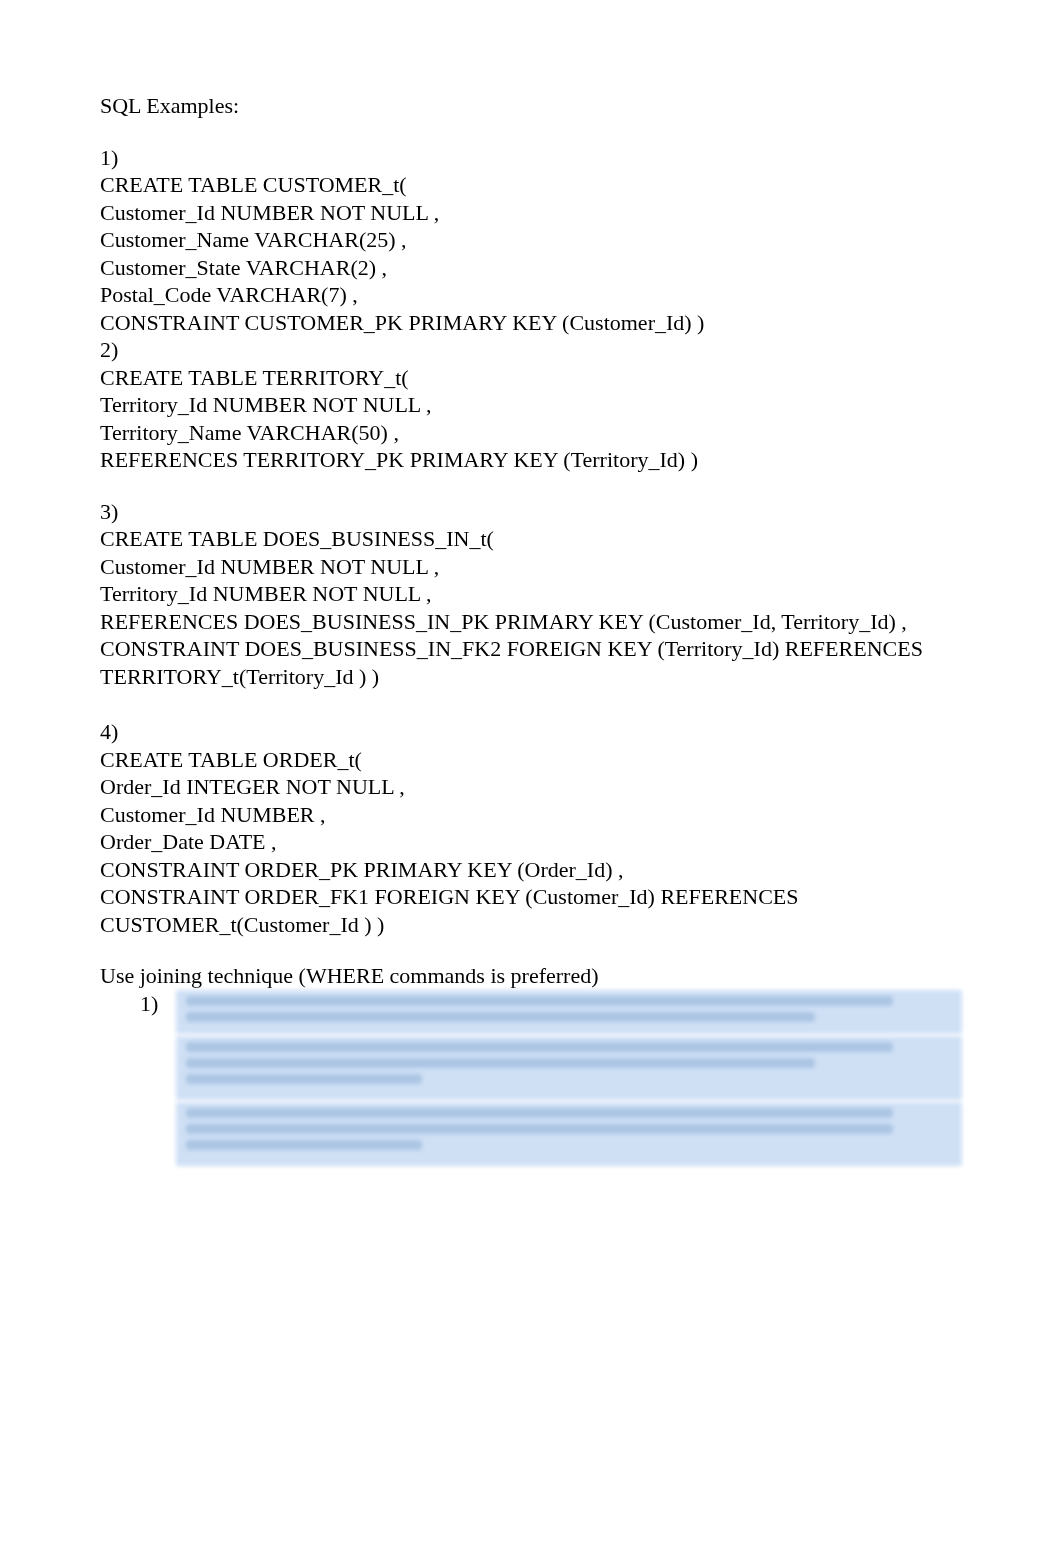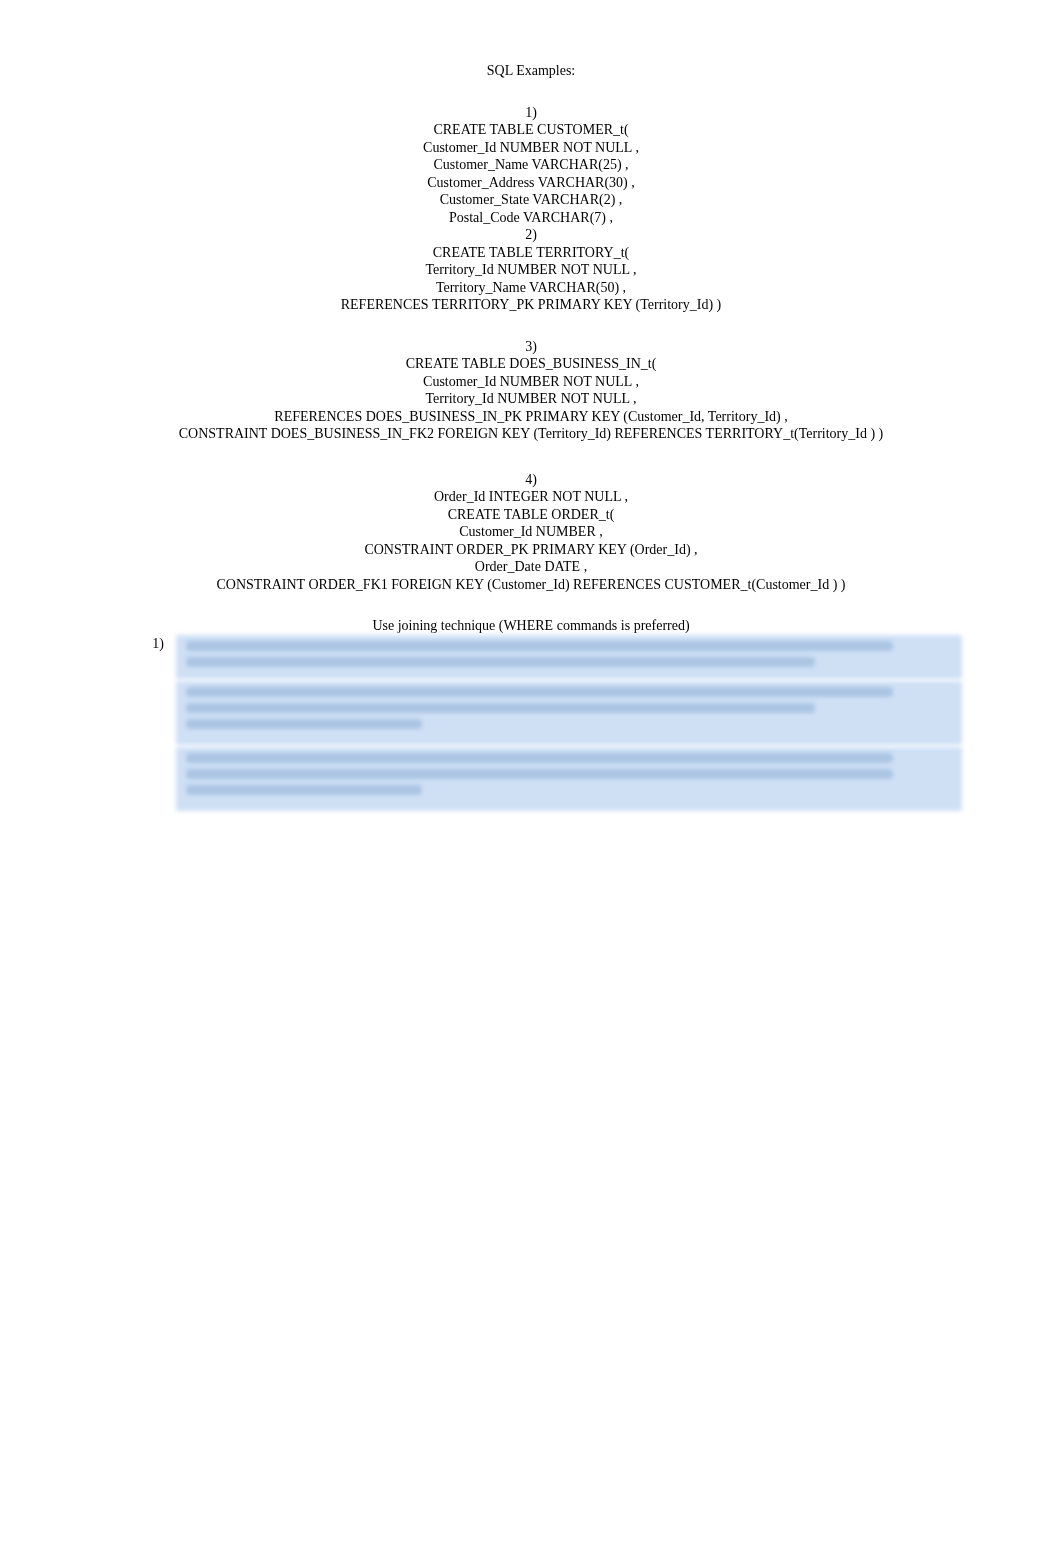--- a/index.html
+++ b/index.html
@@ -5,25 +5,24 @@
   body {
     margin: 0;
     padding: 0;
     background: #ffffff;
     font-family: "Times New Roman", Times, serif;
     width: 1062px;
     height: 1556px;
     box-sizing: border-box;
   }
   .page {
-    padding: 62px 100px 100px 100px;
-    font-size: 14px;
+    padding: 92px 100px 100px 100px;
+    font-size: 22px;
     line-height: 1.25;
     color: #000000;
-    text-align: center;
   }
   .para {
     margin-bottom: 24px;
   }
   .no-margin {
     margin-bottom: 0;
   }
   .list {
     padding-left: 40px;
   }
@@ -68,45 +67,45 @@
 <body>
 
 <div class="page">
 
   <div class="para">SQL Examples:</div>
 
   <div class="para no-margin">1)</div>
   <div>CREATE TABLE CUSTOMER_t(</div>
   <div>Customer_Id NUMBER NOT NULL ,</div>
   <div>Customer_Name VARCHAR(25) ,</div>
-  <div>Customer_Address VARCHAR(30) ,</div>
   <div>Customer_State VARCHAR(2) ,</div>
   <div>Postal_Code VARCHAR(7) ,</div>
+  <div>CONSTRAINT CUSTOMER_PK PRIMARY KEY (Customer_Id) )</div>
 
   <div>2)</div>
   <div>CREATE TABLE TERRITORY_t(</div>
   <div>Territory_Id NUMBER NOT NULL ,</div>
   <div>Territory_Name VARCHAR(50) ,</div>
   <div class="para">REFERENCES TERRITORY_PK PRIMARY KEY (Territory_Id) )</div>
 
   <div>3)</div>
   <div>CREATE TABLE DOES_BUSINESS_IN_t(</div>
   <div>Customer_Id NUMBER NOT NULL ,</div>
   <div>Territory_Id NUMBER NOT NULL ,</div>
   <div>REFERENCES DOES_BUSINESS_IN_PK PRIMARY KEY (Customer_Id, Territory_Id) ,</div>
   <div>CONSTRAINT DOES_BUSINESS_IN_FK2 FOREIGN KEY (Territory_Id) REFERENCES TERRITORY_t(Territory_Id ) )</div>
 
   <div style="height:28px"></div>
 
   <div>4)</div>
+  <div>CREATE TABLE ORDER_t(</div>
   <div>Order_Id INTEGER NOT NULL ,</div>
-  <div>CREATE TABLE ORDER_t(</div>
   <div>Customer_Id NUMBER ,</div>
+  <div>Order_Date DATE ,</div>
   <div>CONSTRAINT ORDER_PK PRIMARY KEY (Order_Id) ,</div>
-  <div>Order_Date DATE ,</div>
   <div class="para">CONSTRAINT ORDER_FK1 FOREIGN KEY (Customer_Id) REFERENCES CUSTOMER_t(Customer_Id ) )</div>
 
   <div>Use joining technique (WHERE commands is preferred)</div>
 
   <div class="list">
     <div class="list-row">
       <div class="list-num">1)</div>
       <div class="redacted-block short">
         <div class="fake-line w90"></div>
         <div class="fake-line w80"></div>

